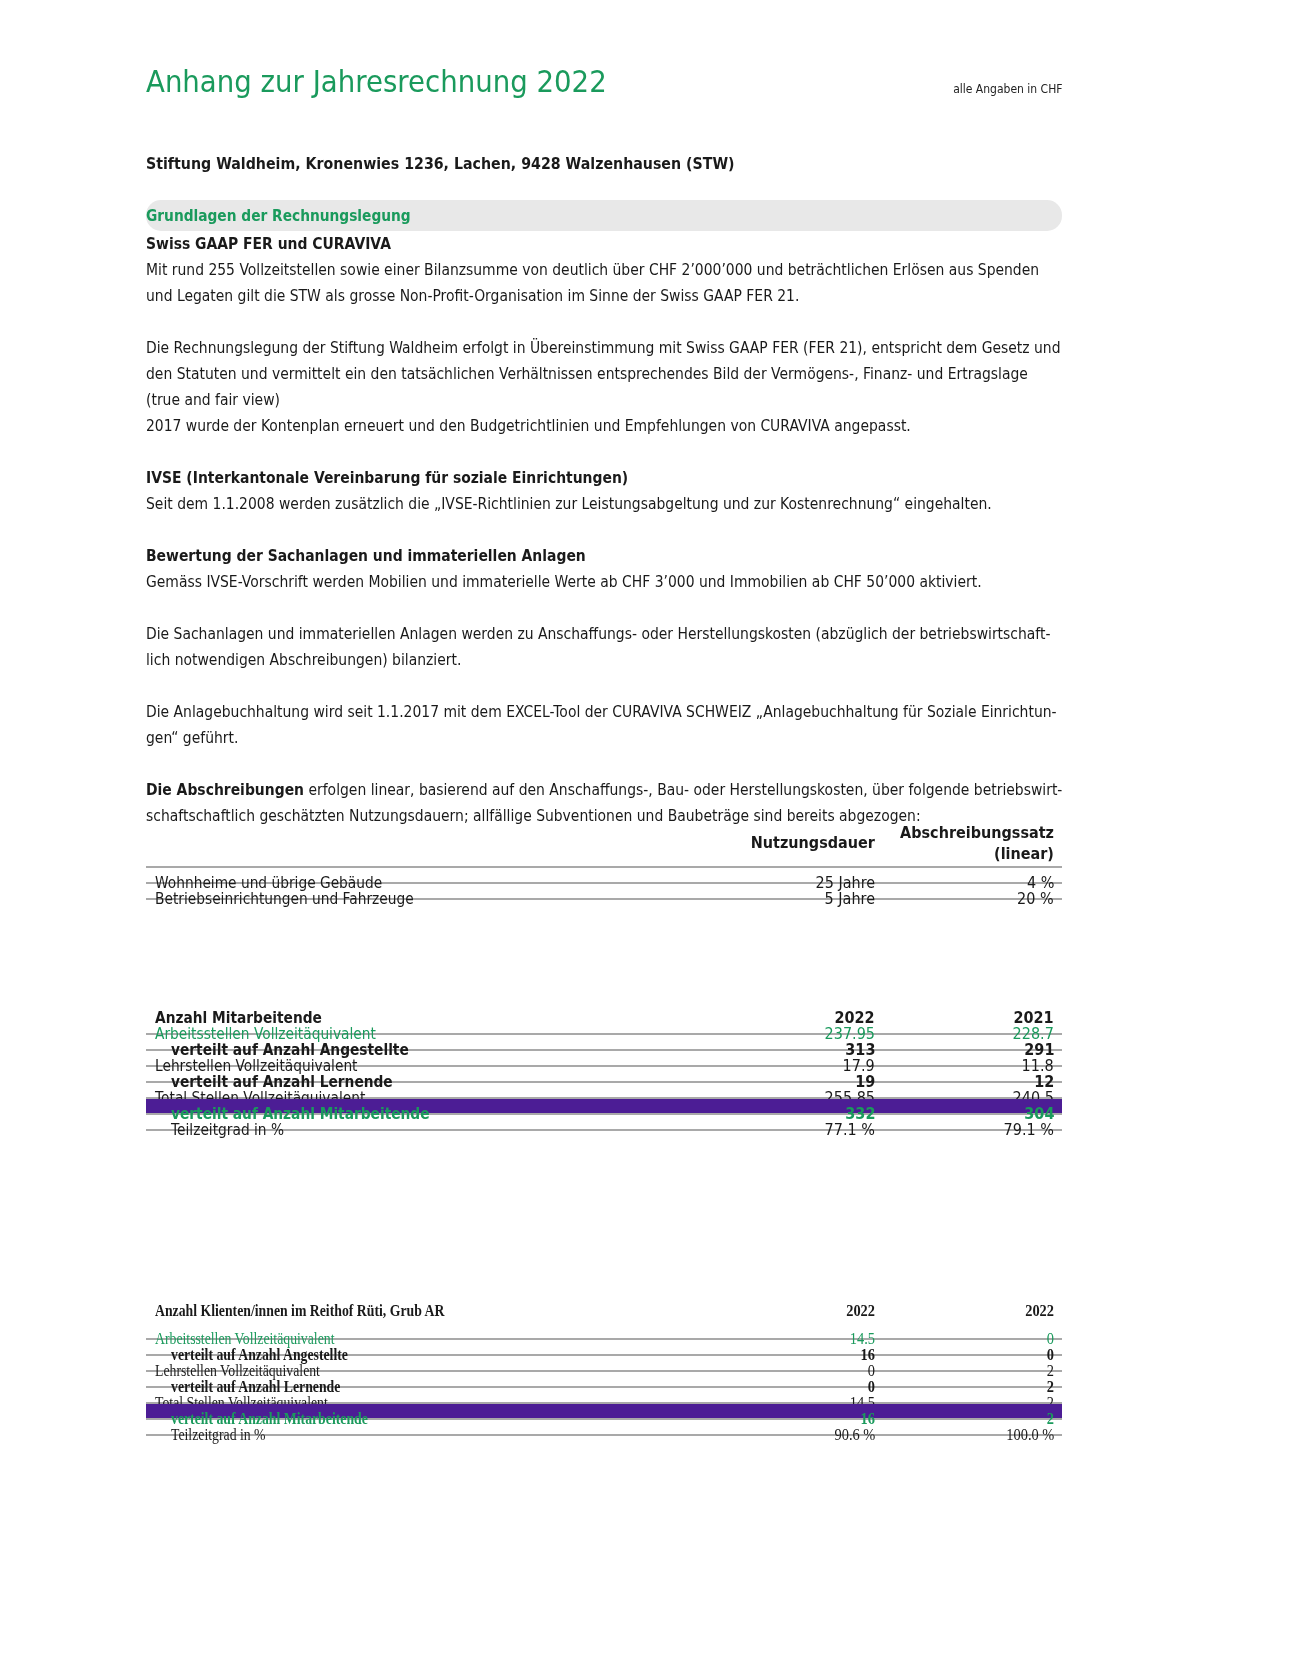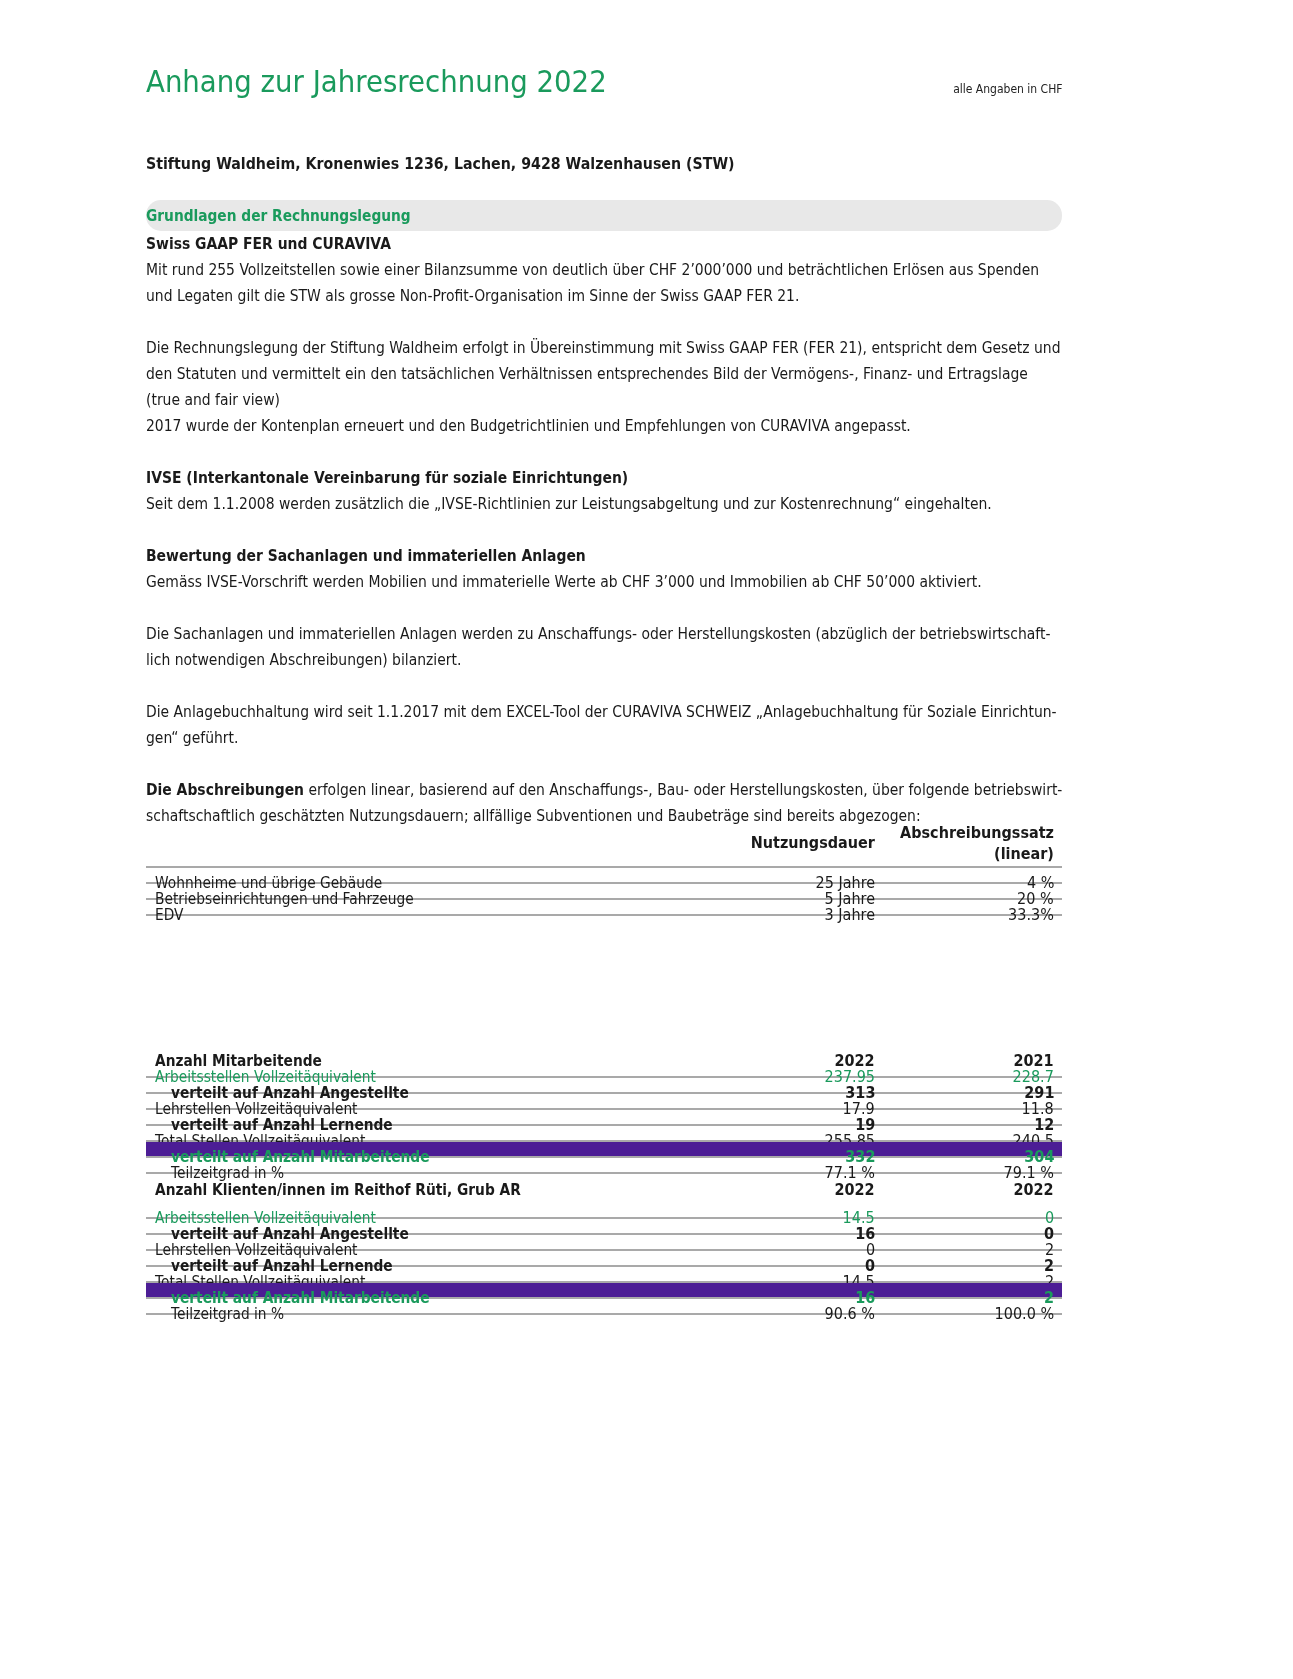--- a/index.html
+++ b/index.html
@@ -82,30 +82,25 @@
         <div class="row line" style="width: 916px;">
           <div class="cell lab">Wohnheime und übrige Gebäude</div>
           <div class="cell c1" style="right: 187px;">25 Jahre</div>
           <div class="cell c2">4 %</div>
         </div>
         <div class="row line" style="width: 916px;">
           <div class="cell lab">Betriebseinrichtungen und Fahrzeuge</div>
           <div class="cell c1" style="right: 187px;">5 Jahre</div>
           <div class="cell c2">20 %</div>
         </div>
-        <div class="row line" style="width: 916px;">
-          <div class="cell lab">EDV</div>
-          <div class="cell c1" style="right: 187px;">3 Jahre</div>
-          <div class="cell c2">33.3%</div>
-        </div>
       </div>
   </div>
 
   <div class="tbl" style="top:1003px; width:916px;">
-    <div class="row" style="width:916px;margin-top:43px;">
+    <div class="row" style="width:916px;">
       <div class="cell lab bold">Anzahl Mitarbeitende</div>
       <div class="cell c1 bold" style="right:187px;">2022</div>
       <div class="cell c2 bold">2021</div>
     </div>
     <div id="staff-rows">
         <div class="row line" style="width: 916px;">
           <div class="cell lab green">Arbeitsstellen Vollzeitäquivalent</div>
           <div class="cell c1 green" style="right: 187px;">237.95</div>
           <div class="cell c2 green">228.7</div>
         </div>
@@ -135,21 +130,21 @@
           <div class="cell c2 bold green">304</div>
         </div>
         <div class="row line" style="width: 916px;">
           <div class="cell lab indent">Teilzeitgrad in %</div>
           <div class="cell c1" style="right: 187px;">77.1 %</div>
           <div class="cell c2">79.1 %</div>
         </div>
       </div>
   </div>
 
-  <div class="tbl" style="top:1175px; width:916px;">
+  <div class="tbl" style="top:1296px; width:916px;font-family:Liberation Serif, serif;">
     <div class="row" style="width:916px; height:28px;">
       <div class="cell lab bold">Anzahl Klienten/innen im Reithof Rüti, Grub AR</div>
       <div class="cell c1 bold" style="right:187px;">2022</div>
       <div class="cell c2 bold">2022</div>
     </div>
     <div id="client-rows">
         <div class="row line" style="width: 916px;">
           <div class="cell lab green">Arbeitsstellen Vollzeitäquivalent</div>
           <div class="cell c1 green" style="right: 187px;">14.5</div>
           <div class="cell c2 green">0</div>

